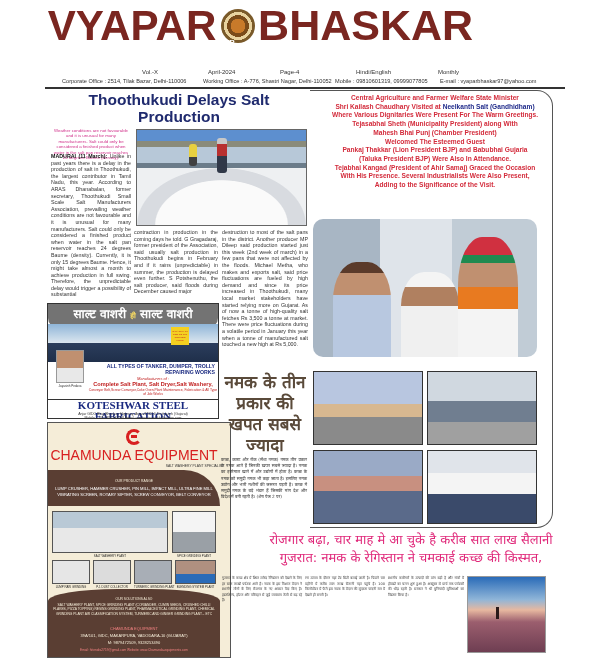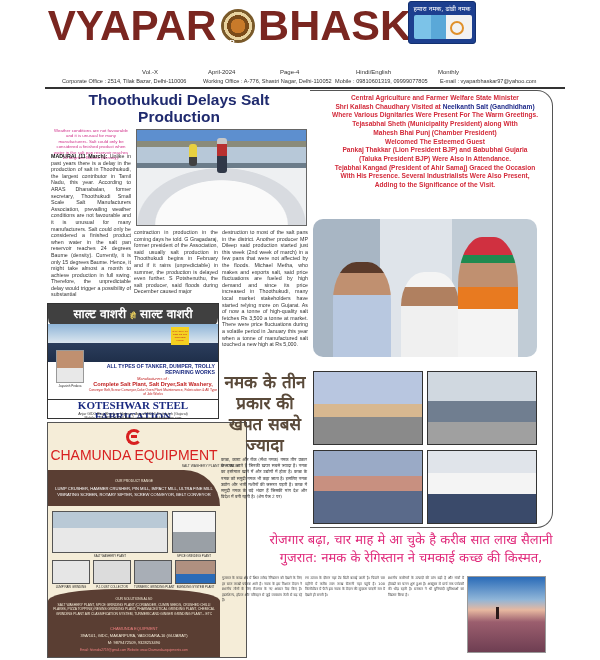--- a/index.html
+++ b/index.html
@@ -30,35 +30,35 @@
   .lead-intro { position: absolute; left: 51px; top: 128px; width: 80px; text-align: center; color: #d0308a; font-size: 4.4px; line-height: 5.4px; }
   .col { position: absolute; font-size: 5.3px; line-height: 6.6px; color: #333; text-align: justify; }
   .col b { color: #111; }
   .lead-photo { position: absolute; left: 136px; top: 129px; width: 171px; height: 97px; background: linear-gradient(180deg, #5d8fcf 0 12%, #8a8b7a 12% 18%, #b7c8d8 18% 35%, #6b7c8a 35% 40%, #eef0f2 40% 100%); border: 1px solid #666; overflow: hidden; }
   .lead-photo .pile { position: absolute; left: 0; bottom: 0; width: 100%; height: 60%; background: radial-gradient(ellipse at 50% 100%, #fafafa 0 55%, #d8dbe0 56% 70%, transparent 71%); }
   .lead-photo .worker { position: absolute; left: 80px; top: 8px; width: 10px; height: 35px; background: linear-gradient(180deg, #c8c8c8 0 18%, #b83030 18% 50%, #303848 50% 100%); border-radius: 3px; }
   .lead-photo .worker2 { position: absolute; left: 52px; top: 14px; width: 8px; height: 22px; background: linear-gradient(180deg, #e8d040 0 60%, #404040 60% 100%); border-radius: 3px; }
 
   
   .ad-kot { position: absolute; left: 47px; top: 303px; width: 172px; height: 116px; border: 1px solid #333; background: #fff; overflow: hidden; }
-  .kot-banner { height: 24px; background: #404040; color: #fff; font-family: "DejaVu Sans", sans-serif; font-weight: bold; font-size: 12px; text-align: center; line-height: 20px; border-radius: 0 0 10px 10px; white-space: nowrap; }
+  .kot-banner { height: 24px; background: #737373; color: #fff; font-family: "DejaVu Sans", sans-serif; font-weight: bold; font-size: 12px; text-align: center; line-height: 20px; border-radius: 0 0 10px 10px; white-space: nowrap; }
   .kot-banner .small { font-size: 7px; color: #ffe060; }
   .kot-photo { position: absolute; left: 0; top: 20px; width: 170px; height: 38px; background: linear-gradient(180deg, #8fb5d8 0%, #dbe6ef 50%, #2b3d5c 51%, #1f2f4a 100%); }
   .kot-sticker { position: absolute; left: 123px; top: 23px; width: 18px; height: 18px; background: #f4d020; font-size: 2.5px; color: #c02020; text-align: center; padding-top: 3px; }
   .kot-man { position: absolute; left: 8px; top: 46px; width: 28px; height: 33px; background: linear-gradient(180deg, #c09070 0 55%, #e8e8e8 55% 100%); border: 1px solid #999; }
   .kot-man-name { position: absolute; left: 8px; top: 80px; width: 28px; font-size: 3px; text-align: center; color: #333; }
   .kot-types { position: absolute; left: 45px; top: 59px; width: 122px; text-align: right; font-size: 5.2px; font-weight: bold; color: #1a2a80; line-height: 6px; }
   .kot-mfr { position: absolute; left: 40px; top: 72px; width: 130px; text-align: center; font-size: 4px; color: #c02020; font-style: italic; }
   .kot-prod { position: absolute; left: 40px; top: 77px; width: 130px; text-align: center; font-size: 5.6px; font-weight: bold; color: #c02020; }
   .kot-prod2 { position: absolute; left: 40px; top: 84px; width: 130px; text-align: center; font-size: 3.4px; color: #c02020; line-height: 4.3px; }
   .kot-name { position: absolute; left: 0; top: 95px; width: 170px; text-align: center; font-family: "Liberation Serif", serif; font-weight: bold; font-size: 11px; color: #1a2a80; border-top: 1px solid #333; border-bottom: 1px solid #333; line-height: 11px; padding: 0 0; }
   .kot-addr { position: absolute; left: 0; top: 108px; width: 170px; text-align: center; font-size: 3.5px; color: #333; line-height: 4.2px; }
 
   
-  .ad-cham { position: absolute; left: 47px; top: 422px; width: 200px; height: 236px; border: 1px solid #555; background: #f5edd8; overflow: hidden; padding-left: 28px; }
+  .ad-cham { position: absolute; left: 47px; top: 422px; width: 184px; height: 236px; border: 1px solid #555; background: #f5edd8; overflow: hidden; padding-left: 28px; }
   .cham-logo { position: absolute; left: 78px; top: 6px; width: 16px; height: 16px; border-radius: 50%; border: 3px solid #d82020; border-right-color: transparent; }
   .cham-logo::after { content: ""; position: absolute; left: 2px; top: 3px; width: 6px; height: 3px; background: #d82020; }
   .cham-name { position: absolute; left: 0; top: 24px; width: 172px; text-align: center; color: #d82020; font-size: 14px; line-height: 16px; white-space: nowrap; }
   .cham-tag { position: absolute; right: 6px; top: 41px; font-size: 3.4px; color: #333; }
   .cham-brown1 { position: absolute; left: 0; top: 47px; width: 172px; height: 36px; background: #5a3e33; border-radius: 0 60px 0 0; }
   .cham-range-t { position: absolute; left: 0; top: 56px; width: 172px; text-align: center; color: #f5edd8; font-size: 3.4px; }
   .cham-range { position: absolute; left: 2px; top: 63px; width: 168px; text-align: center; color: #fff; font-size: 4.1px; line-height: 6px; }
   .cham-img { position: absolute; border: 1px solid #555; }
   .cham-lbl { position: absolute; font-size: 2.9px; color: #222; text-align: center; white-space: nowrap; }
   .cham-brown2 { position: absolute; left: 0; top: 166px; width: 172px; height: 70px; background: #5a3e33; border-radius: 70px 70px 0 0 / 12px 12px 0 0; }
@@ -84,24 +84,20 @@
   .guj-photo { position: absolute; left: 467px; top: 576px; width: 79px; height: 77px; border: 1px solid #999; background: linear-gradient(180deg, #2a6bb8 0%, #8fb5d8 30%, #e7b8a0 44%, #9b5e6e 60%, #6e3e52 100%); overflow: hidden; }
   .guj-photo .figure { position: absolute; left: 28px; top: 30px; width: 3px; height: 12px; background: #2a1a1a; }
 </style>
 </head>
 <body>
 
 <div class="masthead">
   <div class="brand">
     <span class="left">VYAPAR</span><span class="emblem"><span>VB</span></span><span>BHASKAR</span>
   </div>
-  <div class="ad-box">
-    <div class="ad-title">हमारा नमक, ढांडी नमक</div>
-    <div class="packs"></div>
-  </div>
   <div class="meta-row1">
     <span style="left:97px">Vol.-X</span>
     <span style="left:163px">April-2024</span>
     <span style="left:235px">Page-4</span>
     <span style="left:311px">Hindi/English</span>
     <span style="left:393px">Monthly</span>
   </div>
   <div class="meta-row2">
     <span style="left:17px">Corporate Office : 2514, Tilak Bazar, Delhi-110006</span>
     <span style="left:158px">Working Office : A-776, Shastri Nagar, Delhi-110052</span>

